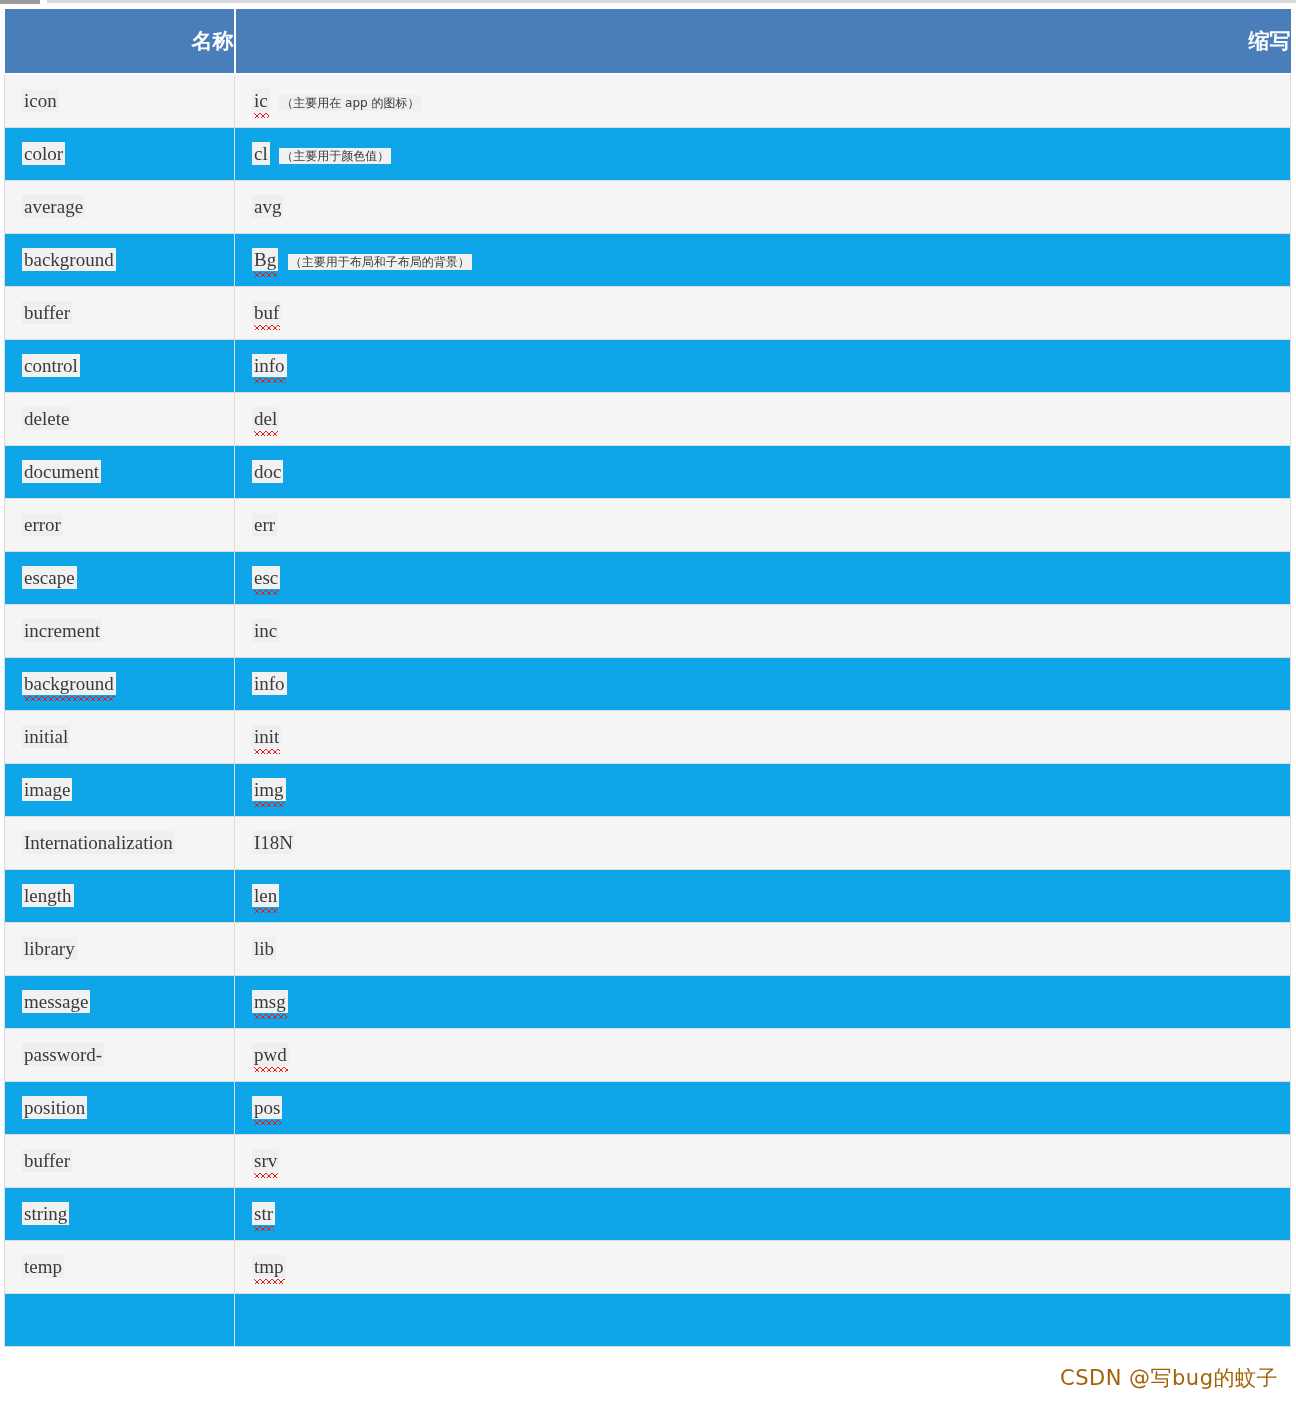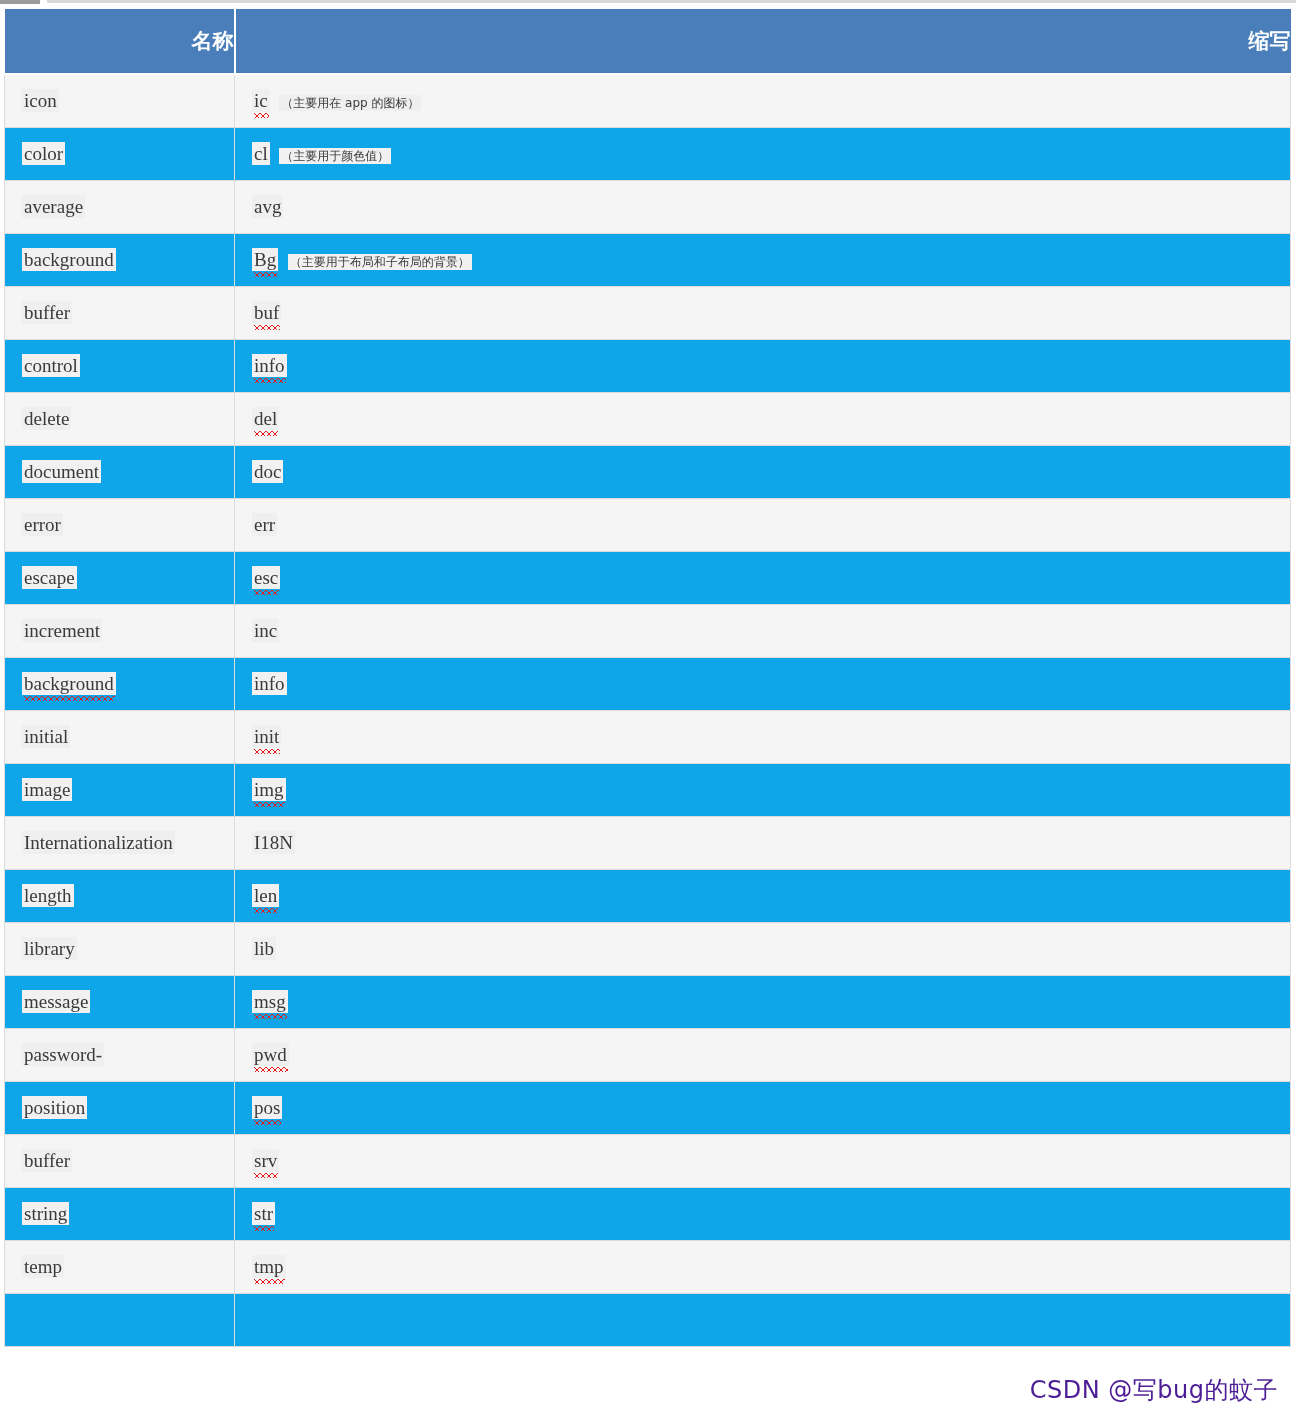--- a/index.html
+++ b/index.html
@@ -121,24 +121,24 @@
     font-family: "DejaVu Sans", "Liberation Sans", sans-serif;
     font-size: 12px;
   }
   .latin {
     font-family: "Liberation Serif", "DejaVu Serif", serif;
   }
 
   #watermark {
     position: absolute;
     right: 18px;
-    bottom: 2px;
+    bottom: 16px;
     font-family: "DejaVu Sans", "Liberation Sans", sans-serif;
-    font-size: 24px;
-    color: #4c1d95;
+    font-size: 21px;
+    color: #a16207;
     letter-spacing: 0.5px;
     white-space: nowrap;
     pointer-events: none;
   }
 </style>
 </head>
 <body>
 
 <div id="top-strip">
   <div class="bar-left"></div>

